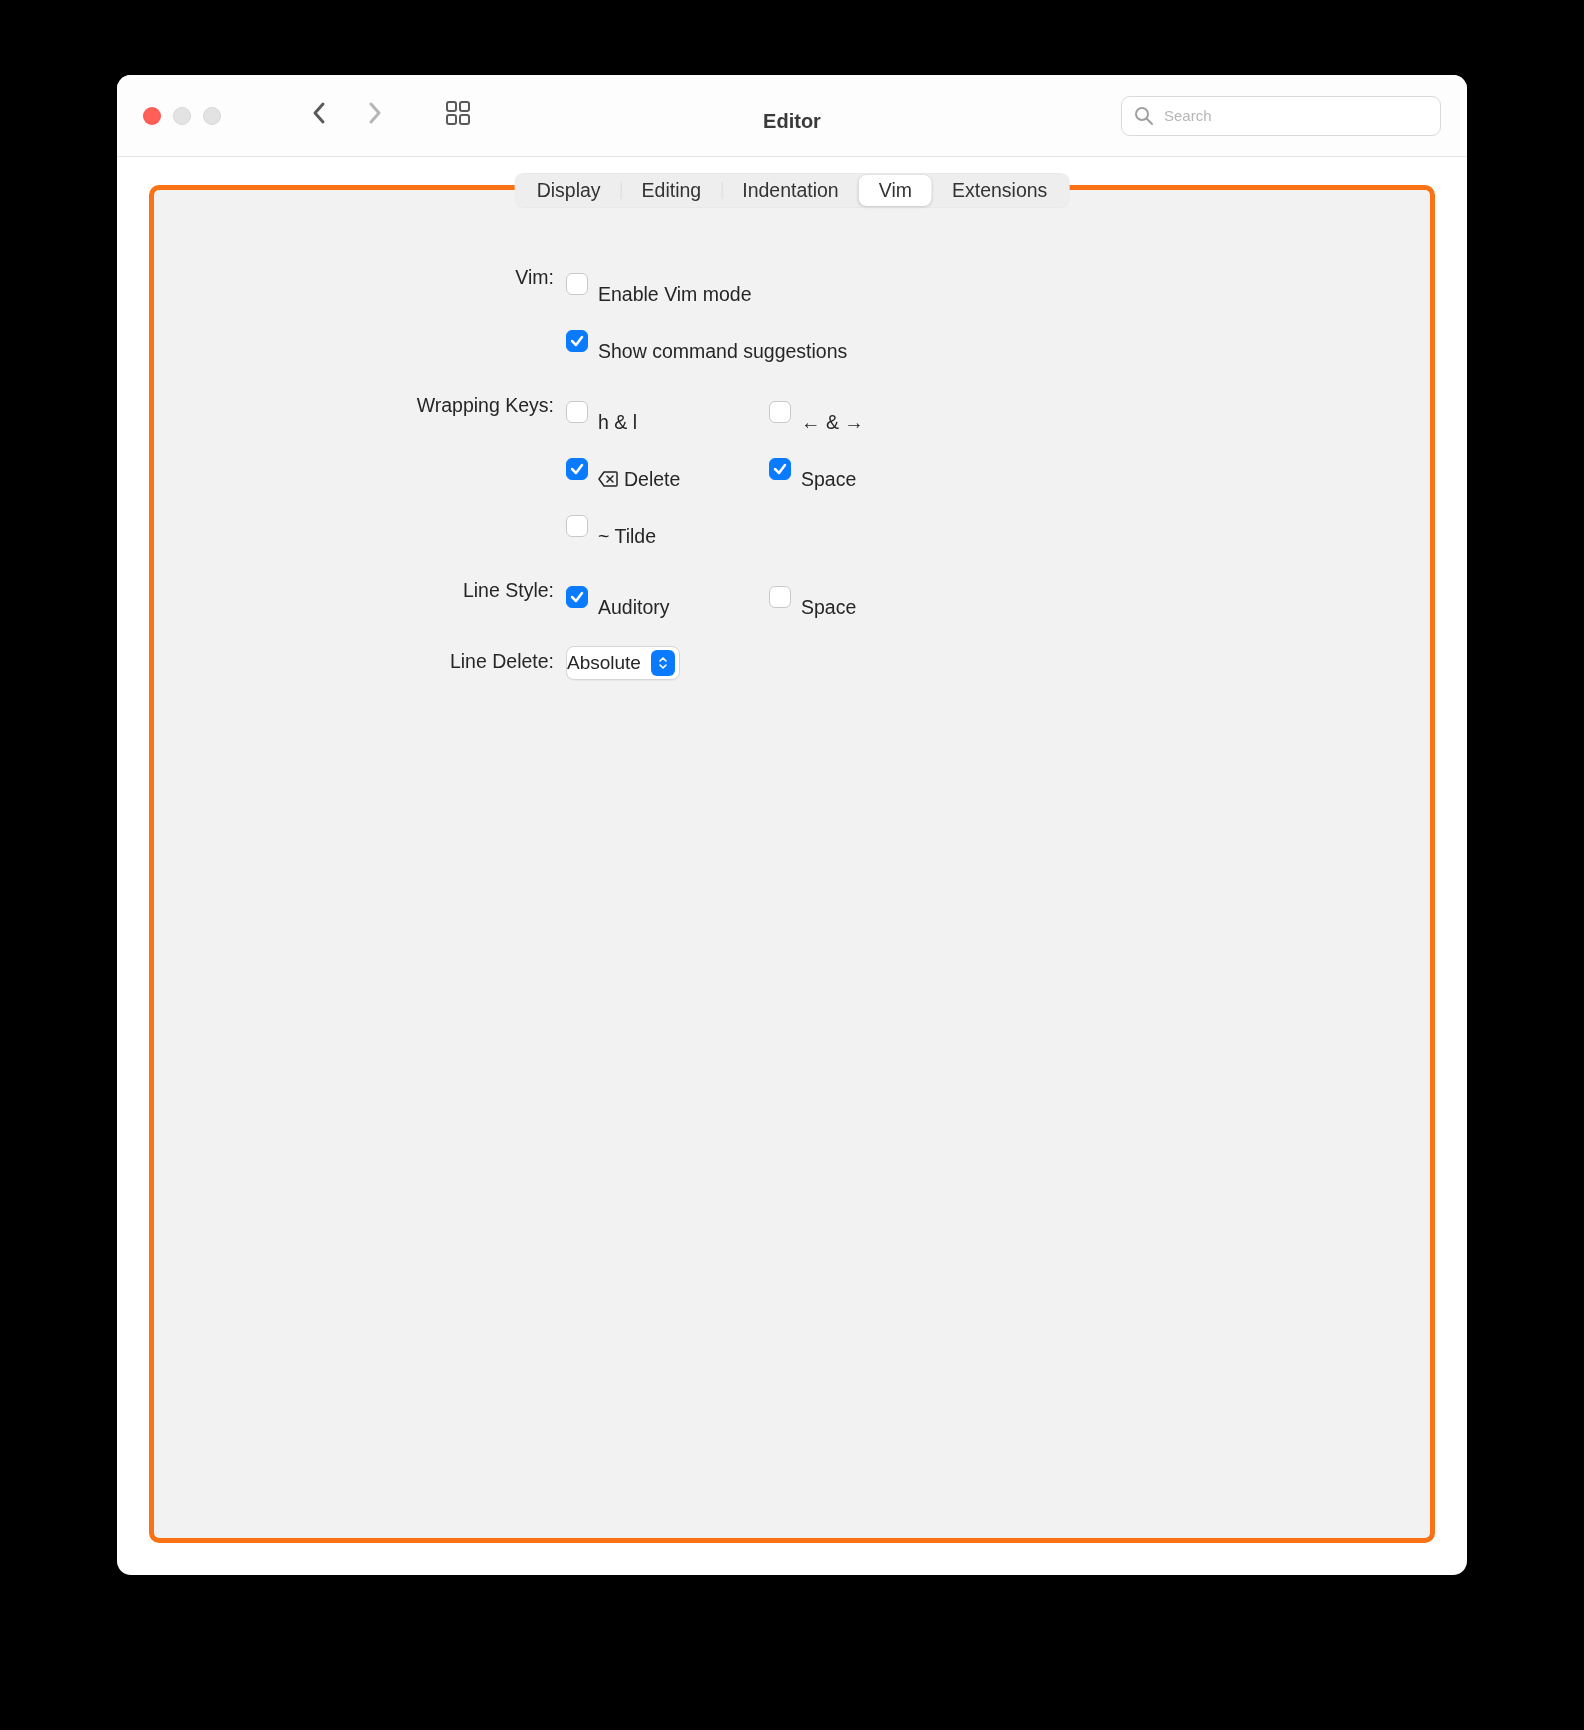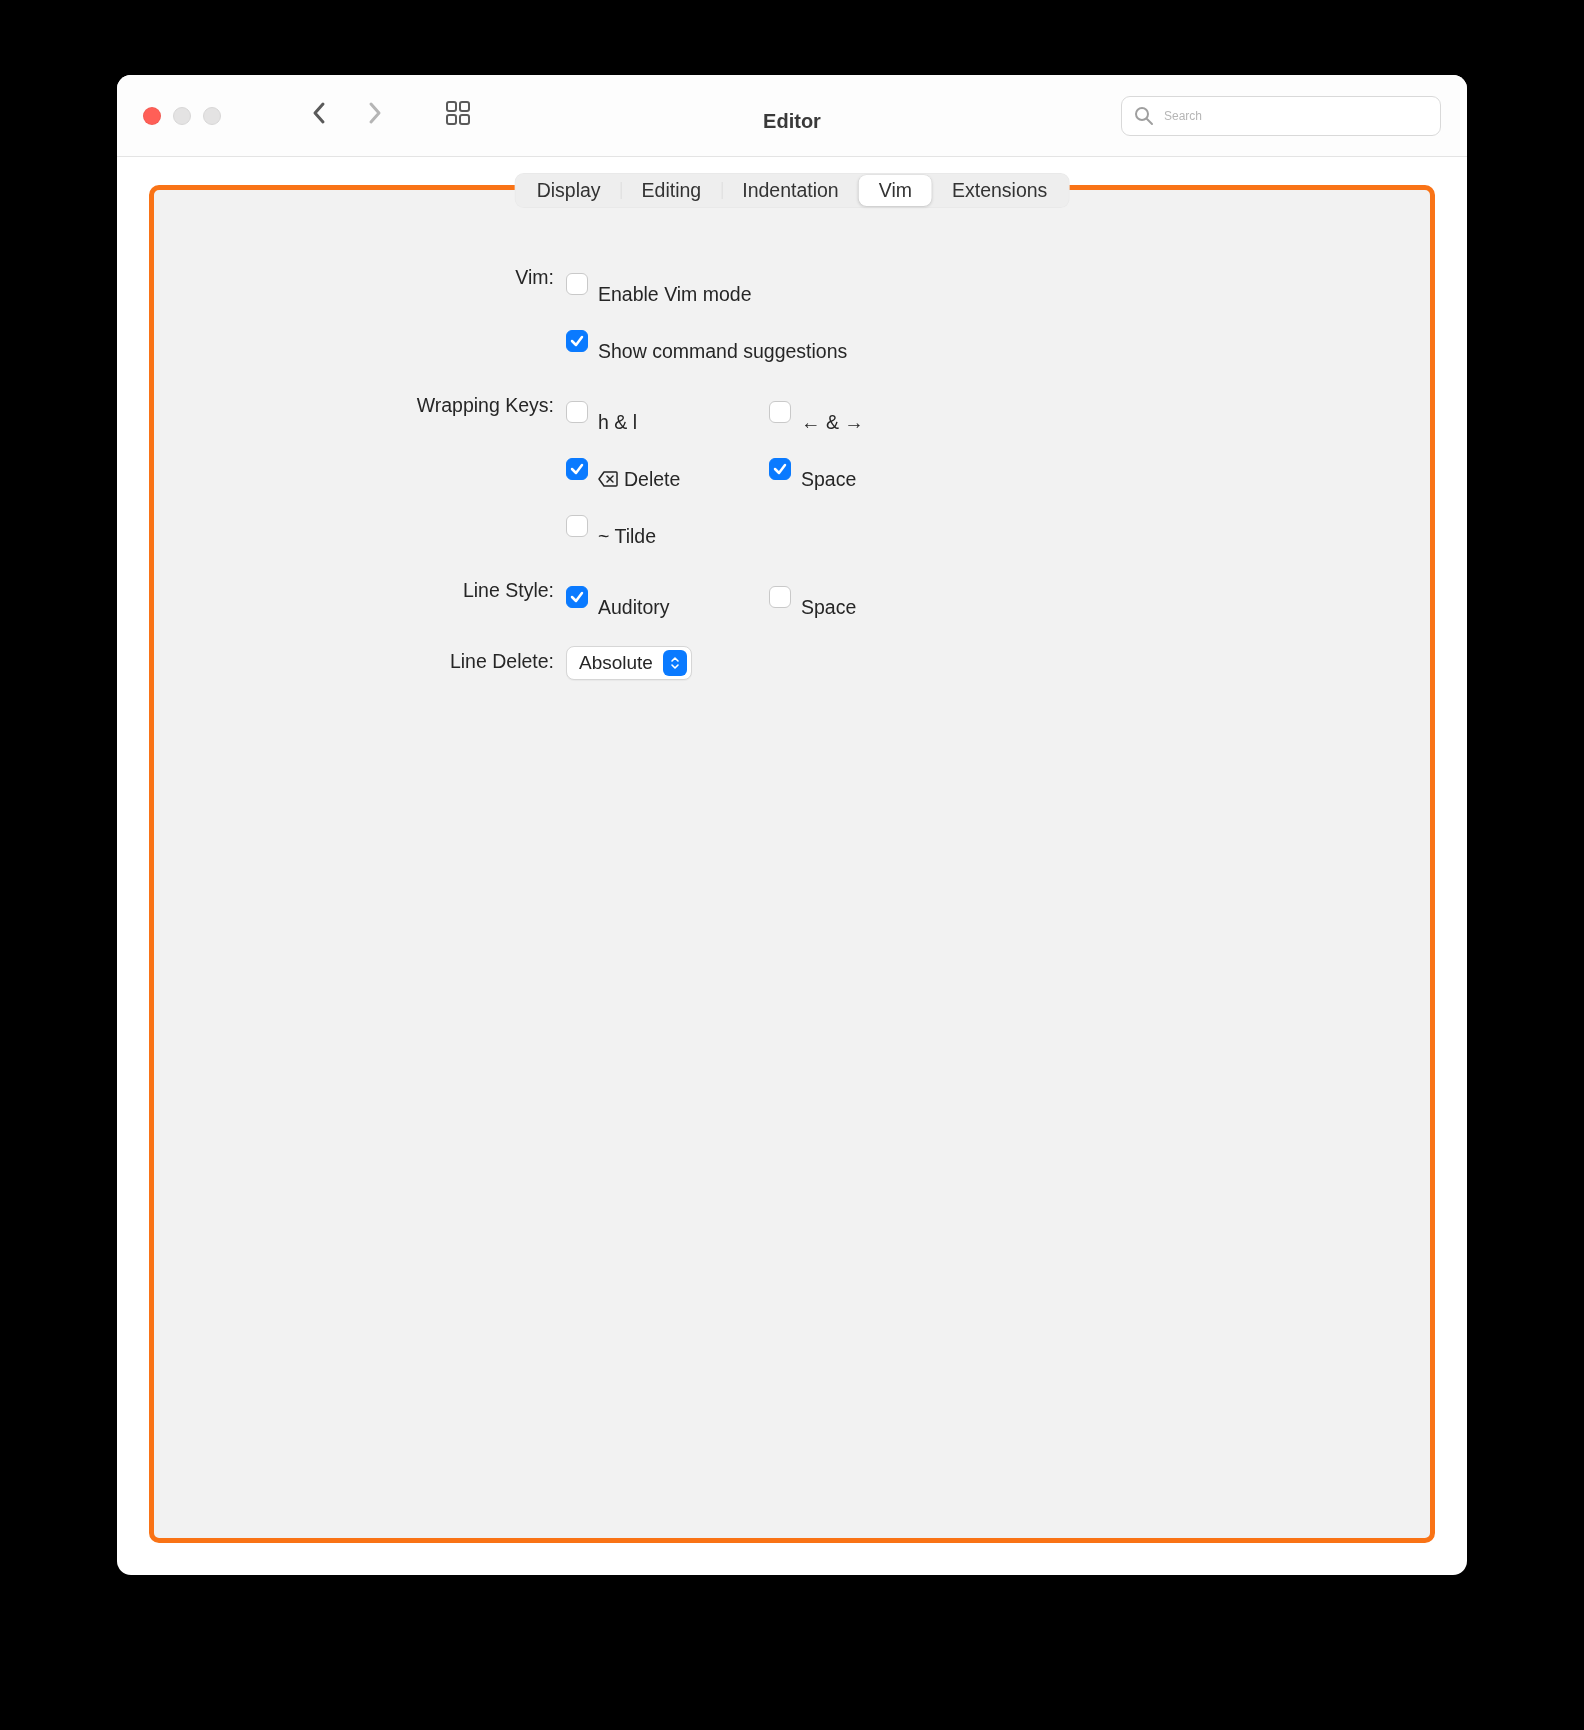--- a/index.html
+++ b/index.html
@@ -65,21 +65,21 @@
     background: #fff;
     border: 1px solid #d9d9d9;
     border-radius: 9px;
     height: 40px;
     width: 320px;
     padding: 0 12px;
     gap: 10px;
   }
   .search-wrap svg { flex-shrink: 0; }
   .search-wrap input {
-    border: none; outline: none; font-size: 12px; width: 100%;
+    border: none; outline: none; font-size: 15px; width: 100%;
     color: #333; background: transparent;
   }
   .search-wrap input::placeholder { color: #b6b6b6; }
 
   .content-wrap {
     flex: 1;
     padding: 28px 32px 32px;
   }
   .panel {
     background: #f2f2f2;
@@ -175,21 +175,20 @@
   .ckbox svg { display: none; }
   .ck-label { line-height: 22px; display:flex; align-items:center; gap:6px;margin-top:21px;}
 
   .select {
     display: inline-flex;
     align-items: center;
     background: #fff;
     border: 1px solid #d6d6d6;
     border-radius: 8px;
     height: 34px;
-    padding-left: 12px;
     box-shadow: 0 1px 1px rgba(0,0,0,0.04);
     width: fit-content;
   }
   .select-text { padding-right: 10px; font-size: 19px; }
   .select-knob {
     width: 24px; height: 26px;
     background: #0a7aff;
     border-radius: 6px;
     margin-right: 4px;
     display:flex; flex-direction:column; align-items:center; justify-content:center;

